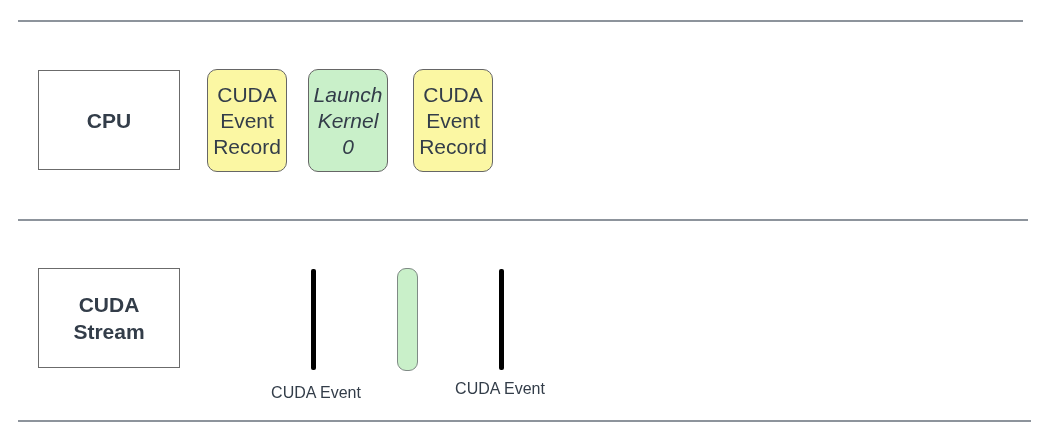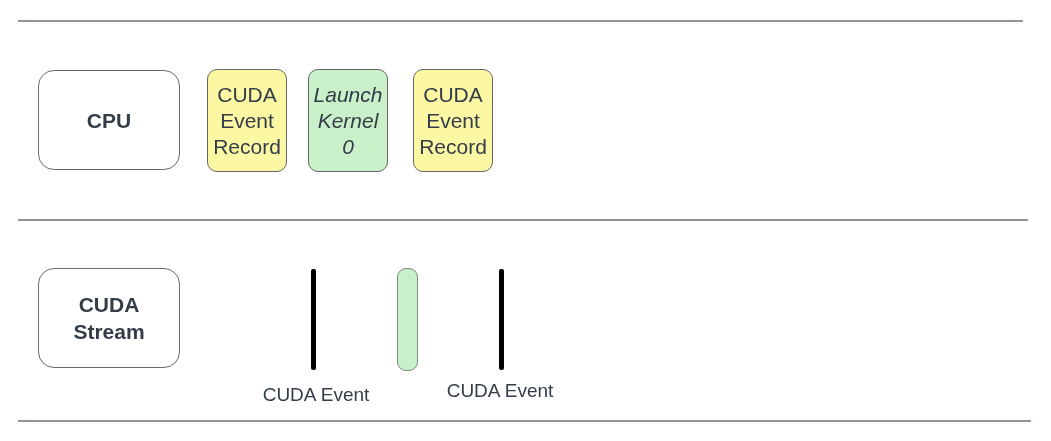--- a/index.html
+++ b/index.html
@@ -24,21 +24,21 @@
   .hline-mid    { left: 18px; top: 219px; width: 1010px; }
   .hline-bottom { left: 18px; top: 420px; width: 1013px; }
 
   .lane-box {
     position: absolute;
     left: 38px;
     width: 142px;
     height: 100px;
     background: #ffffff;
     border: 1px solid var(--lane_border, #6b6b6b);
-    border-radius: 16px;
+    border-radius: 0;
     display: flex;
     align-items: center;
     justify-content: center;
     text-align: center;
     font-weight: bold;
     font-size: 21px;
     line-height: 27px;
     color: var(--text, #333d49);
     white-space: pre-line;
     box-sizing: border-box;
@@ -88,21 +88,21 @@
     height: 103px;
     background: var(--green_fill, #c9f0c9);
     border: 1px solid var(--bar_border, #7f8a85);
     border-radius: 9px;
     box-sizing: border-box;
   }
 
   .event-label {
     position: absolute;
     transform: translateX(-50%);
-    font-size: 19px;
+    font-size: 16px;
     color: var(--text, #333d49);
     white-space: nowrap;
   }
   .label-1 { left: 316px; top: 384px; }
   .label-2 { left: 500px; top: 380px; }
 </style>
 </head>
 <body>
 
 <div class="canvas">

